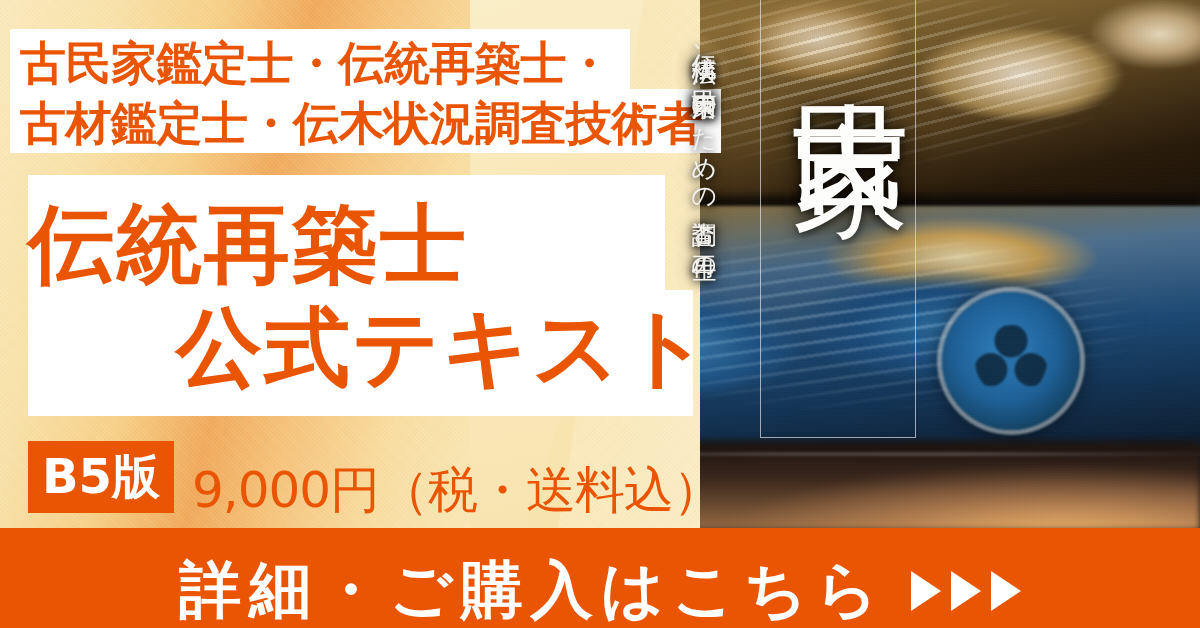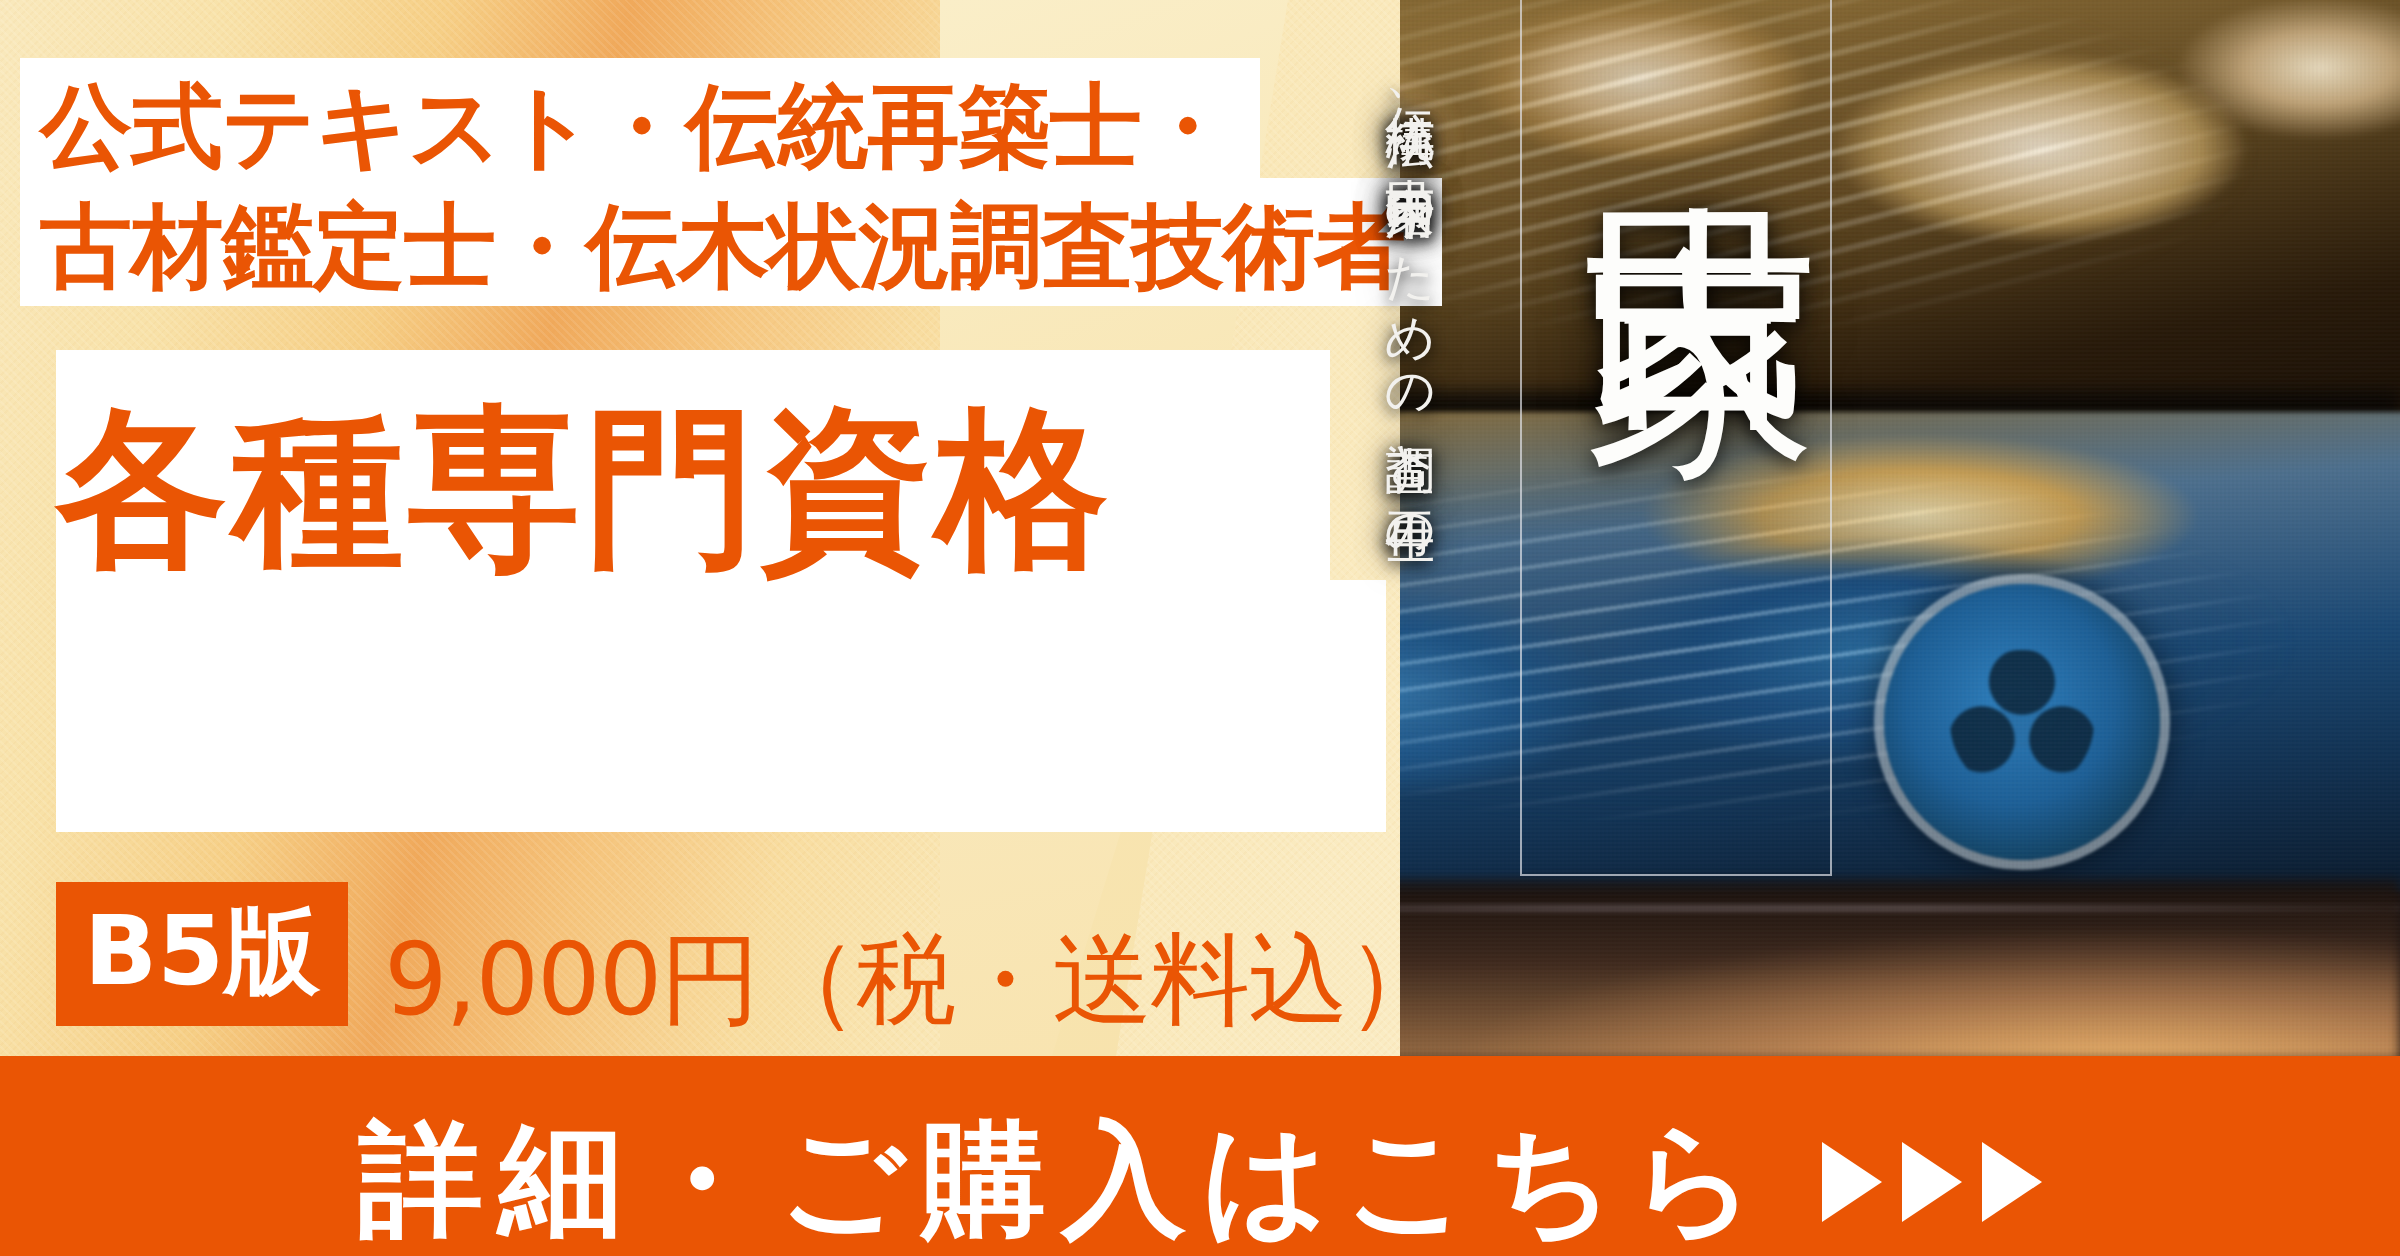--- a/index.html
+++ b/index.html
@@ -303,26 +303,27 @@
   </div>
 
   <div class="cream-bg">
     <div class="speckle"></div>
   </div>
   <div class="wedge"></div>
   <div class="wedge-low"></div>
 
   <div class="panel line-box-1"></div>
   <div class="panel line-box-2"></div>
-  <div class="cert-line cert-line-1">公式テキスト・伝統再築士・</div>
+  <div class="cert-line cert-line-1">古民家鑑定士・伝統再築士・</div>
   <div class="cert-line cert-line-2">古材鑑定士・伝木状況調査技術者</div>
 
   <div class="panel main-panel"></div>
   <div class="panel main-panel2"></div>
-  <div class="main-l1">各種専門資格</div>
+  <div class="main-l1">伝統再築士</div>
+  <div class="main-l2">公式テキスト</div>
 
   <div class="price-row">
     <div class="size-badge">B5版</div>
     <div class="price-text">9,000円（税・送料込）</div>
   </div>
 
   <div class="cta">
     <span class="cta-text">詳細・ご購入はこちら</span>
     <span class="cta-arrows">
       <span class="tri"></span>

